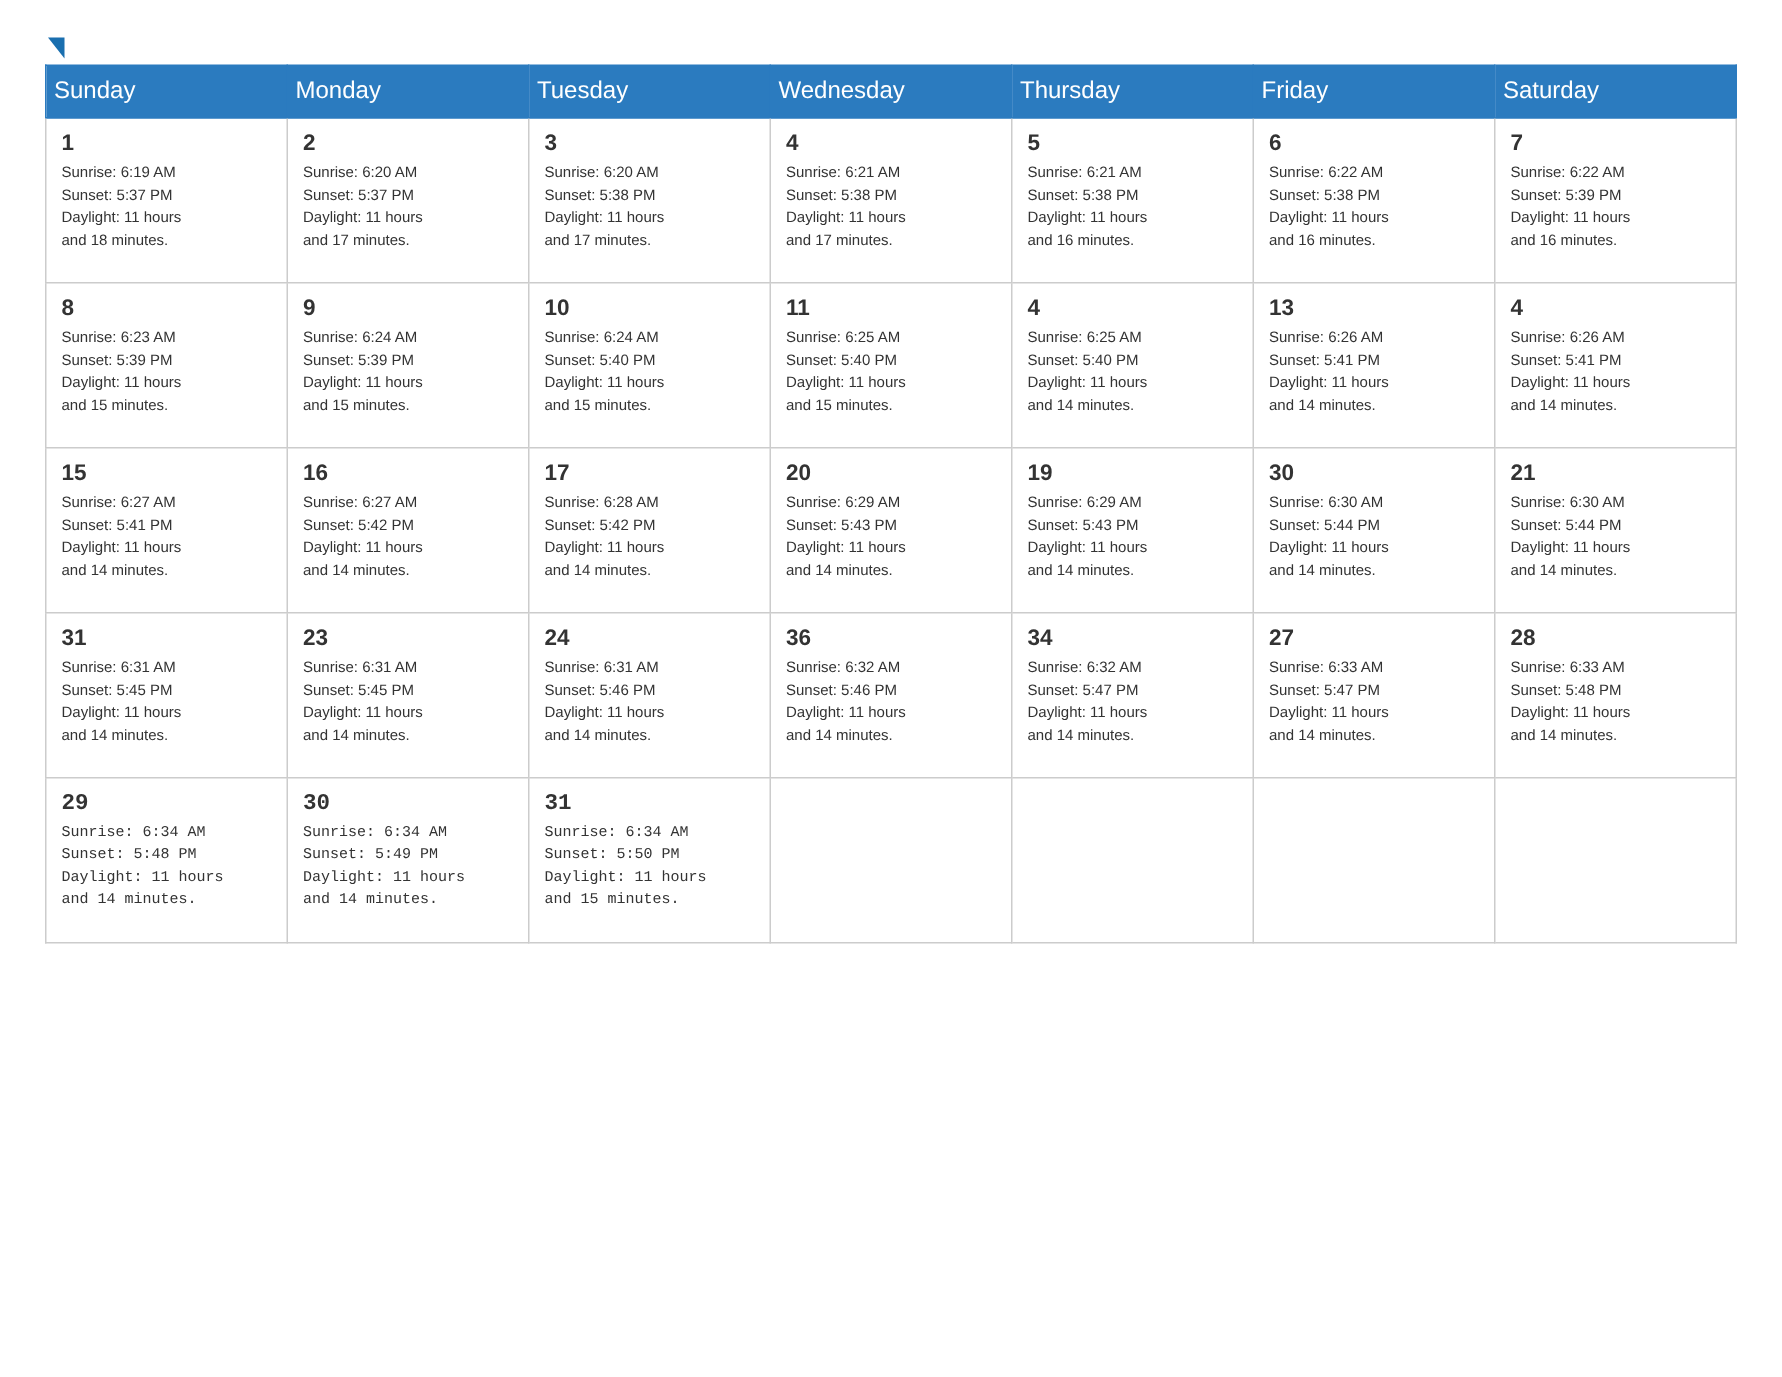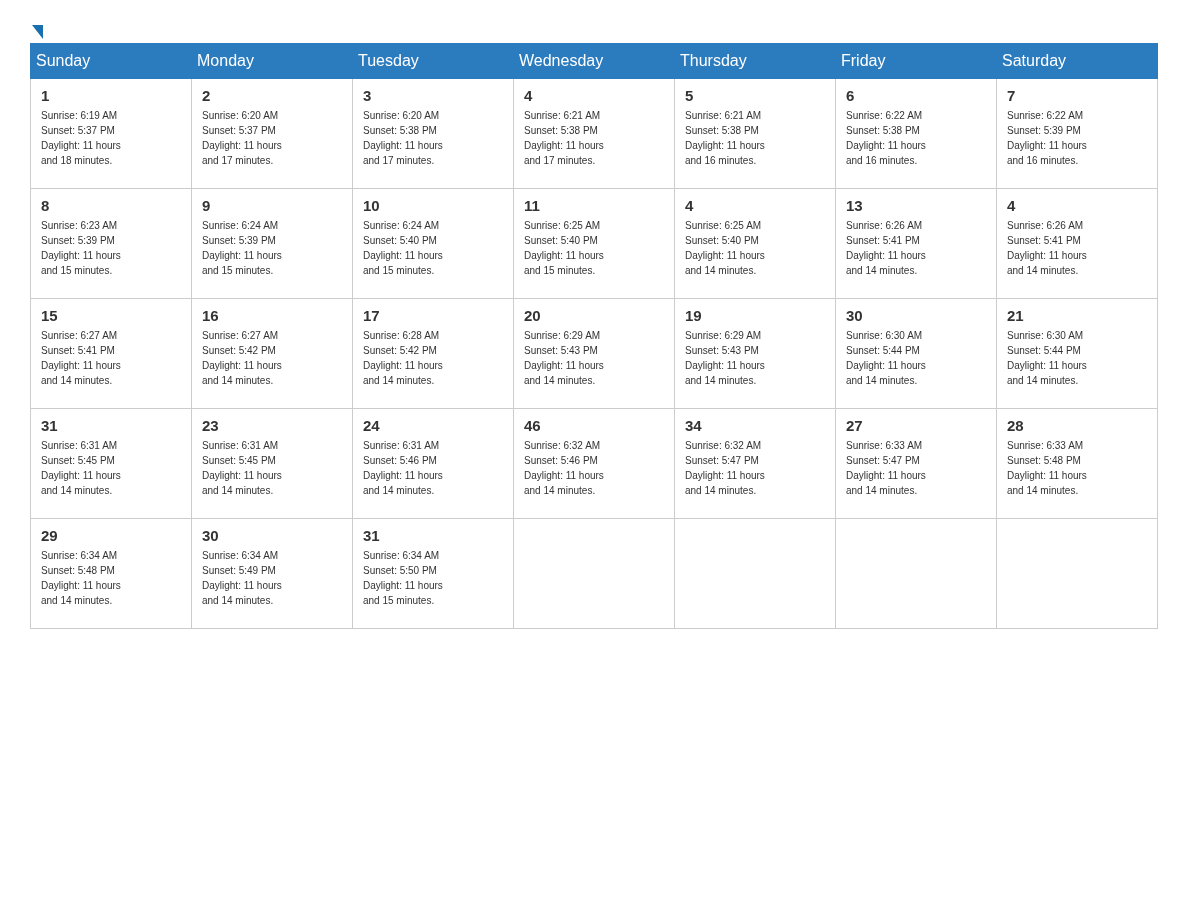--- a/index.html
+++ b/index.html
@@ -57,20 +57,21 @@
       vertical-align: top;
       padding: 8px 10px;
       border: 1px solid #ccc;
       font-size: 13px;
       color: #333;
       width: 14.28%;
       height: 110px;
     }
     .calendar-table tr:last-child td {
       height: 110px;
+      font-family: Liberation Mono, monospace;
     }
     .day-number {
       font-size: 15px;
       font-weight: bold;
       margin-bottom: 4px;
       display: block;
     }
     .day-info {
       font-size: 10px;
       line-height: 1.5;
@@ -207,21 +208,21 @@
         </td>
         <td>
           <span class="day-number">23</span>
           <div class="day-info">Sunrise: 6:31 AM<br>Sunset: 5:45 PM<br>Daylight: 11 hours<br>and 14 minutes.</div>
         </td>
         <td>
           <span class="day-number">24</span>
           <div class="day-info">Sunrise: 6:31 AM<br>Sunset: 5:46 PM<br>Daylight: 11 hours<br>and 14 minutes.</div>
         </td>
         <td>
-          <span class="day-number">46</span>
+          <span class="day-number">36</span>
           <div class="day-info">Sunrise: 6:32 AM<br>Sunset: 5:46 PM<br>Daylight: 11 hours<br>and 14 minutes.</div>
         </td>
         <td>
           <span class="day-number">34</span>
           <div class="day-info">Sunrise: 6:32 AM<br>Sunset: 5:47 PM<br>Daylight: 11 hours<br>and 14 minutes.</div>
         </td>
         <td>
           <span class="day-number">27</span>
           <div class="day-info">Sunrise: 6:33 AM<br>Sunset: 5:47 PM<br>Daylight: 11 hours<br>and 14 minutes.</div>
         </td>

